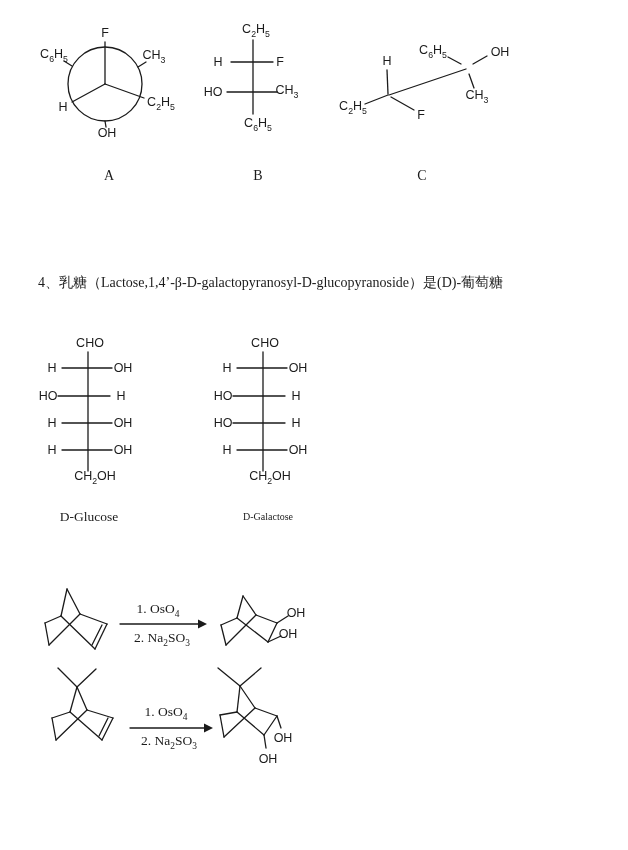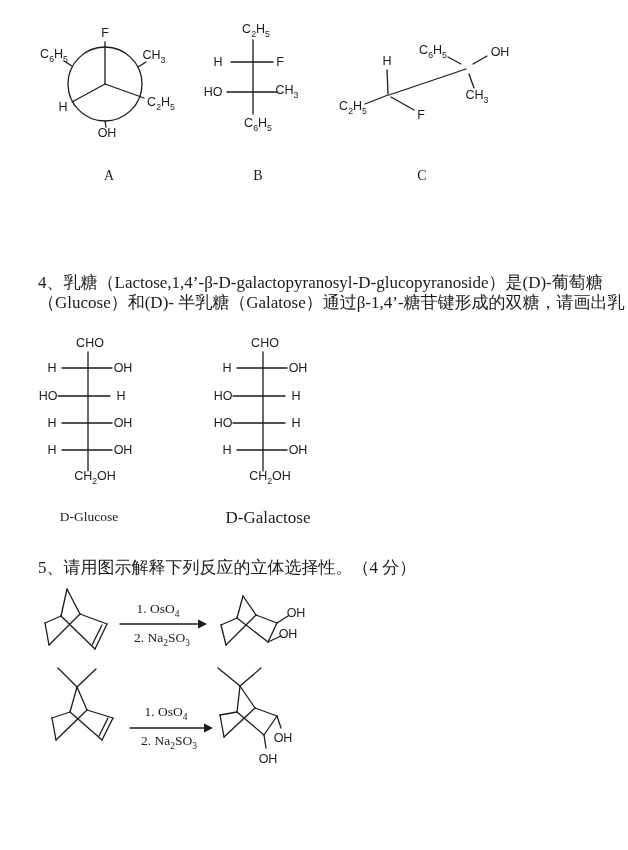--- a/index.html
+++ b/index.html
@@ -2,21 +2,21 @@
 <html><head>
 <meta charset="utf-8">
 <style>
   *{margin:0;padding:0;box-sizing:border-box}
   html,body{background:#fff}
   body{width:628px;height:850px;font-family:"Liberation Serif","DejaVu Serif",serif;color:#1b1b1b}
   #page{position:relative;width:628px;height:850px;background:#fff;overflow:hidden}
   .atom{position:absolute;transform:translate(-50%,-50%);font-family:"Liberation Sans","DejaVu Sans",sans-serif;font-size:12.5px;white-space:nowrap;line-height:1}
   .cap{position:absolute;transform:translate(-50%,-50%);font-size:14px;white-space:nowrap;line-height:1}
   .rgt{position:absolute;transform:translate(-50%,-50%);font-size:13.5px;white-space:nowrap;line-height:1}
-  .qline{white-space:nowrap;font-size:17px;line-height:19.5px}
+  .qline{white-space:nowrap;font-size:14px;line-height:19.5px}
   .qblock{position:absolute;width:580px}
   sub{font-size:70%}
   svg{position:absolute;overflow:visible}
   .bond{stroke:#1b1b1b;stroke-width:1.3;fill:none;stroke-linecap:round}
   .head{fill:#1b1b1b;stroke:none}
 </style>
 </head>
 <body>
 
 <div id="page">
@@ -69,21 +69,20 @@
   <span class="atom" style="left:387px;top:61px">H</span>
   <span class="atom" style="left:353px;top:108px">C<sub>2</sub>H<sub>5</sub></span>
   <span class="atom" style="left:421px;top:115px">F</span>
   <span class="atom" style="left:433px;top:52px">C<sub>6</sub>H<sub>5</sub></span>
   <span class="atom" style="left:500px;top:52px">OH</span>
   <span class="atom" style="left:477px;top:97px">CH<sub>3</sub></span>
   <span class="cap" style="left:422px;top:176px">C</span>
 
   <div class="qblock" style="left:38px;top:273px">
     <div class="qline">4、乳糖（Lactose,1,4’-β-D-galactopyranosyl-D-glucopyranoside）是(D)-葡萄糖</div>
-    <div class="qline">（Glucose）和(D)- 半乳糖（Galatose）通过β-1,4’-糖苷键形成的双糖，请画出乳</div>
   </div>
 
   <svg style="left:40px;top:336px" width="110" height="145" viewBox="0 0 110 145">
     <g>
       <line class="bond" x1="48" y1="16" x2="48" y2="135"></line>
       <line class="bond" x1="22" y1="32" x2="72" y2="32"></line>
       <line class="bond" x1="18" y1="60" x2="70" y2="60"></line>
       <line class="bond" x1="22" y1="87" x2="72" y2="87"></line>
       <line class="bond" x1="22" y1="114" x2="72" y2="114"></line>
     </g>
@@ -112,25 +111,22 @@
   <span class="atom" style="left:265px;top:343px">CHO</span>
   <span class="atom" style="left:227px;top:368px">H</span>
   <span class="atom" style="left:298px;top:368px">OH</span>
   <span class="atom" style="left:223px;top:396px">HO</span>
   <span class="atom" style="left:296px;top:396px">H</span>
   <span class="atom" style="left:223px;top:423px">HO</span>
   <span class="atom" style="left:296px;top:423px">H</span>
   <span class="atom" style="left:227px;top:450px">H</span>
   <span class="atom" style="left:298px;top:450px">OH</span>
   <span class="atom" style="left:270px;top:478px">CH<sub>2</sub>OH</span>
-  <span class="cap" style="left:268px;top:517px;font-size:17px">D-Galactose</span>
-
-  <div class="qblock" style="left:38px;top:558px">
-    <div class="qline">5、请用图示解释下列反应的立体选择性。（4 分）</div>
-  </div>
+  <span class="cap" style="left:268px;top:517px;font-size:10px">D-Galactose</span>
+
 
   <svg style="left:38px;top:585px" width="80" height="72" viewBox="0 0 80 72">
     <g>
       <line class="bond" x1="29" y1="4" x2="42" y2="29"></line>
       <line class="bond" x1="29" y1="4" x2="23" y2="31"></line>
       <line class="bond" x1="42" y1="29" x2="69" y2="39"></line>
       <line class="bond" x1="69" y1="39" x2="57" y2="64"></line>
       <line class="bond" x1="64" y1="40" x2="54" y2="60"></line>
       <line class="bond" x1="57" y1="64" x2="23" y2="31"></line>
       <line class="bond" x1="23" y1="31" x2="7" y2="38"></line>

